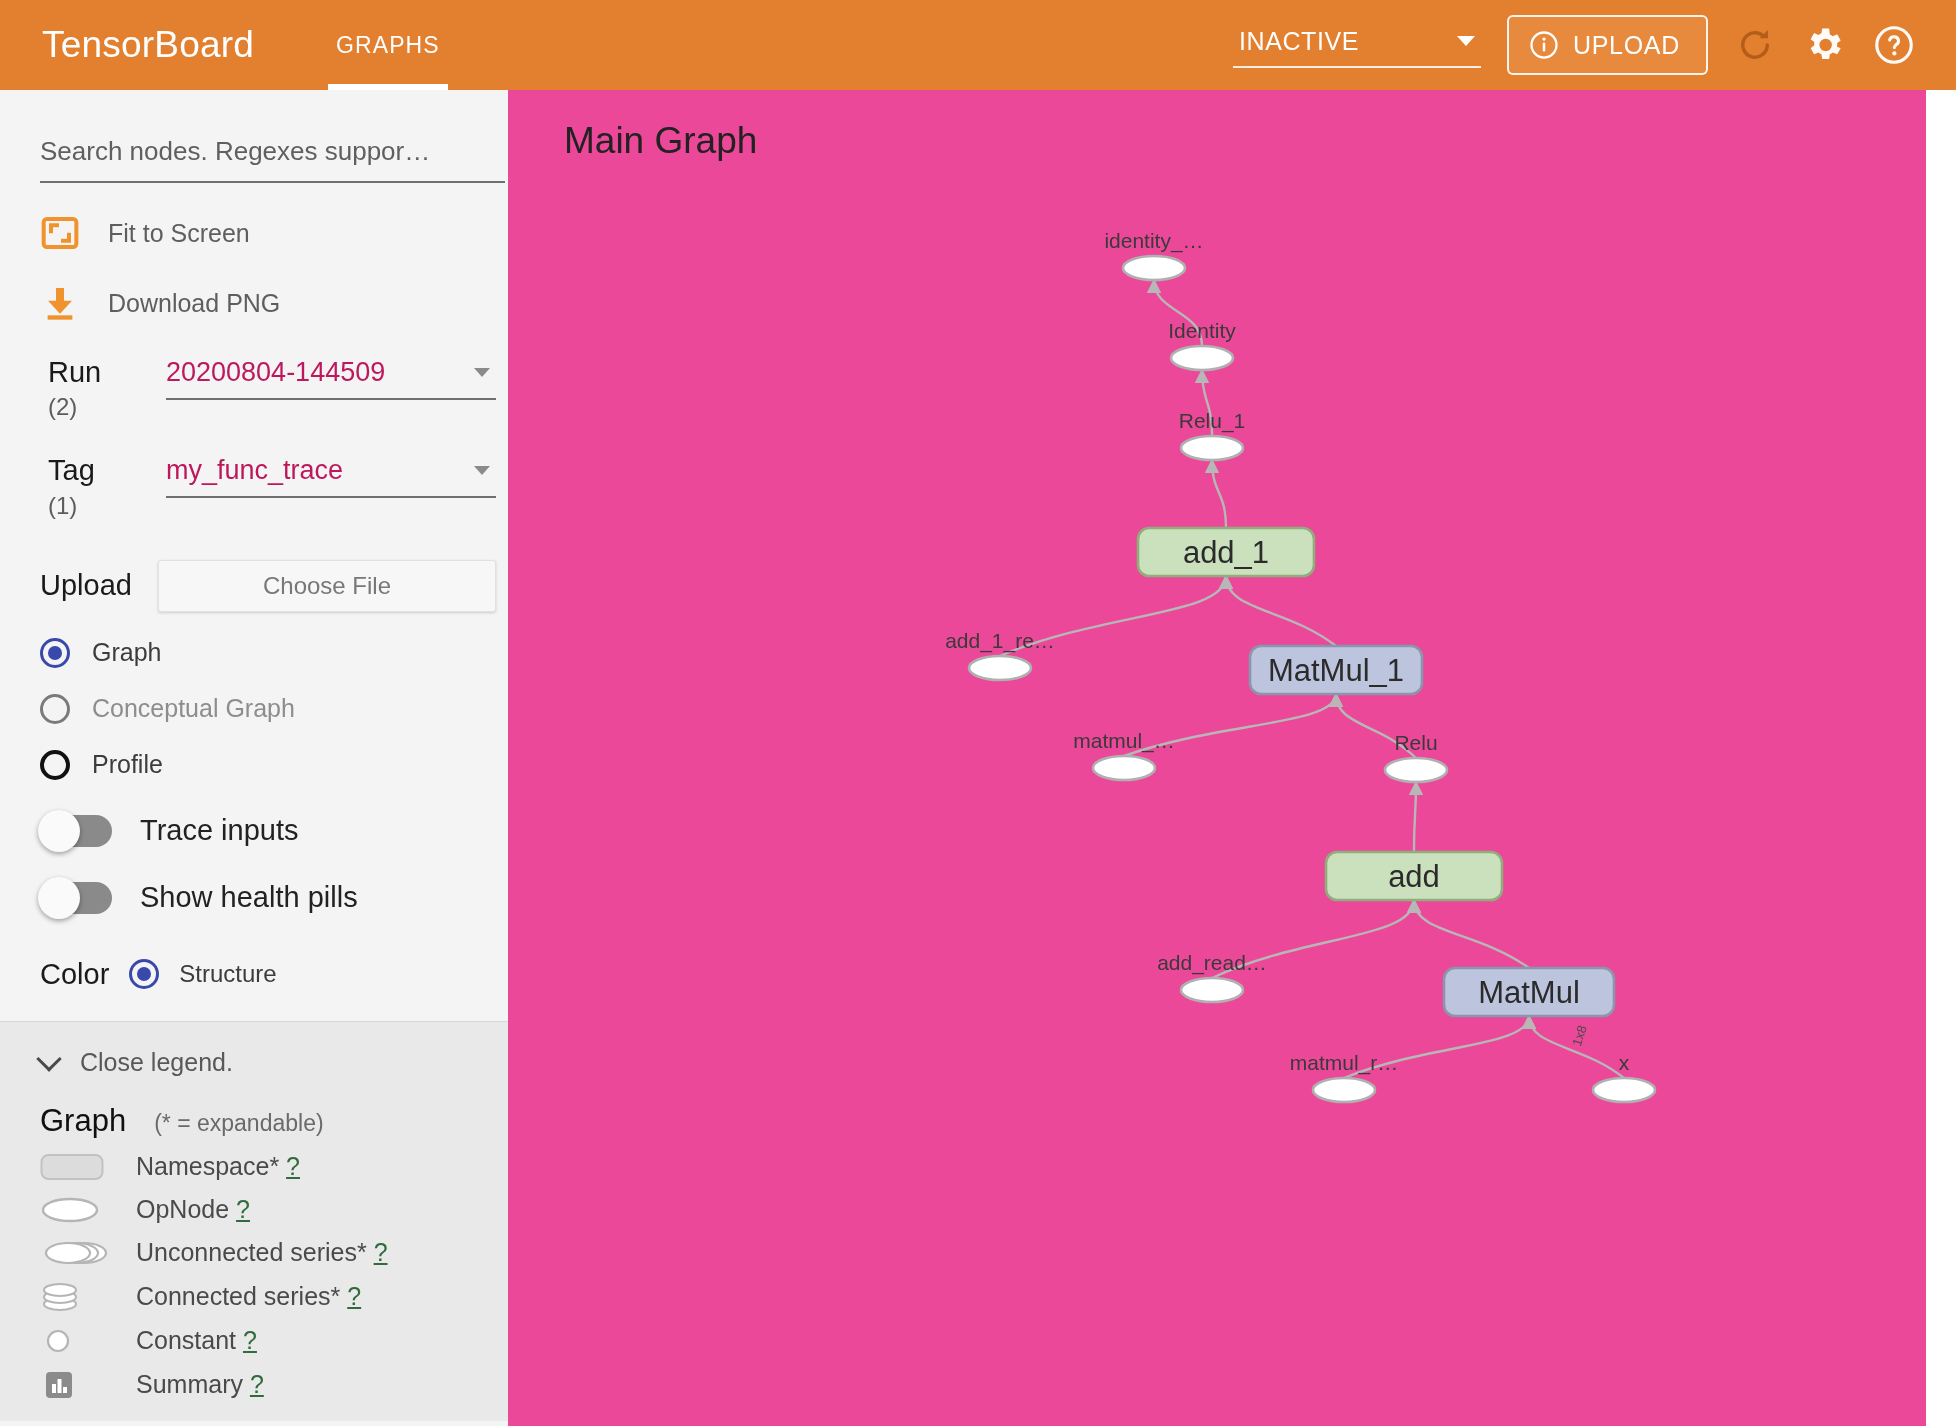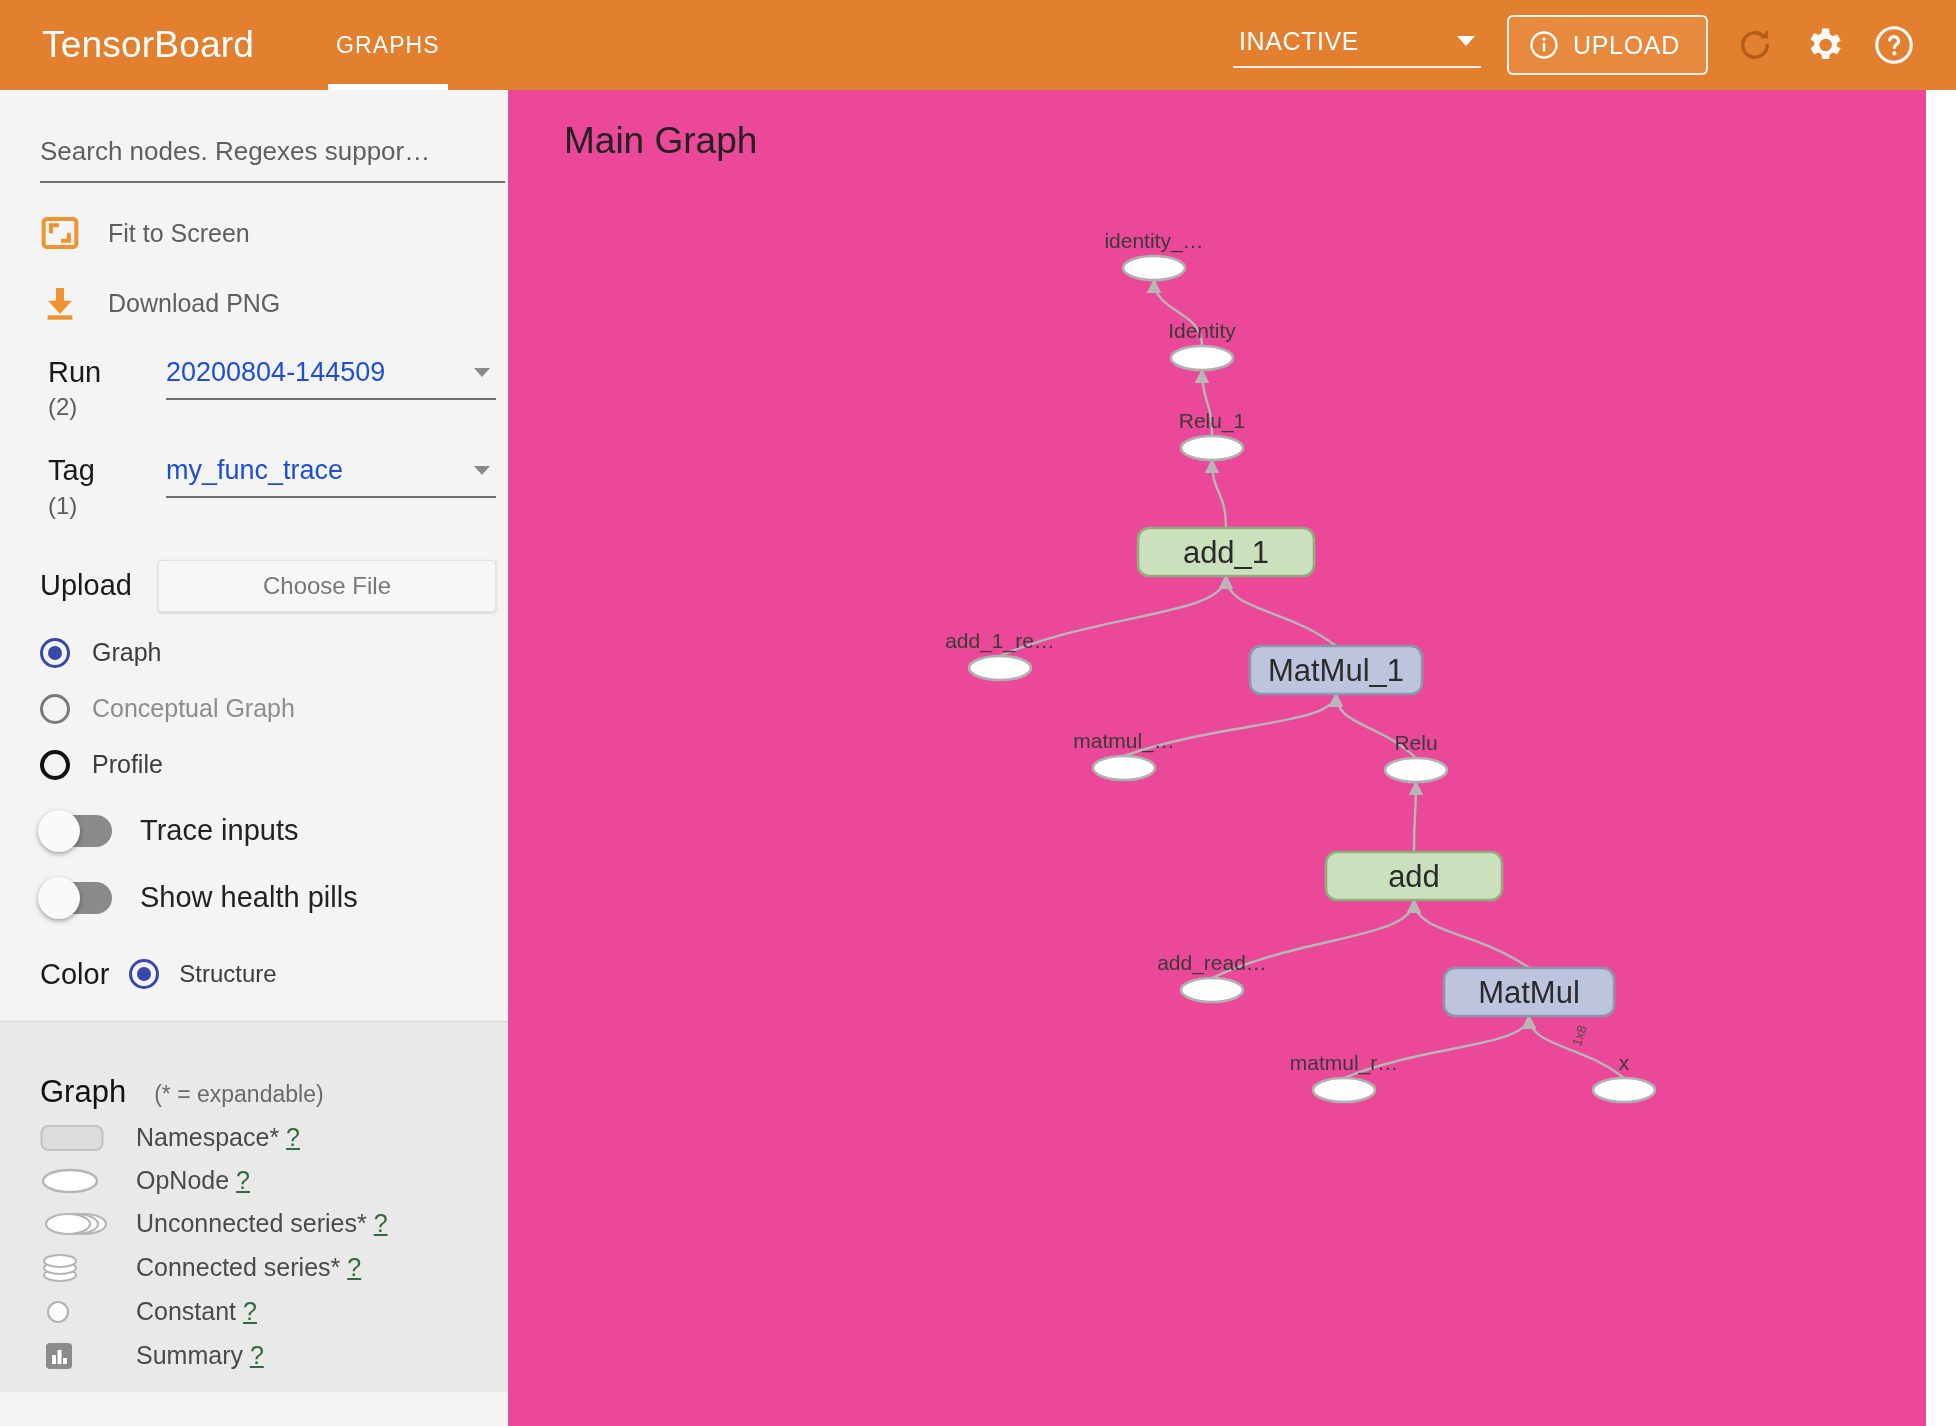--- a/index.html
+++ b/index.html
@@ -84,21 +84,21 @@
 
   .field-row { display: flex; align-items: flex-start; margin-top: 34px; margin-left: 8px; }
   .field-key { width: 118px; flex: 0 0 118px; }
   .field-key .k { font-size: 29px; color: #1a1a1a; line-height: 1.05; }
   .field-key .n { font-size: 24px; color: #5c5c5c; margin-top: 6px; }
   .field-ctl { flex: 1; }
   .underline-select {
     display: flex; align-items: center; border-bottom: 2px solid #6f6f6f;
     padding: 0 6px 10px 0; cursor: pointer;
   }
-  .underline-select .sv { font-size: 27px; color: #1d4ed8; }
+  .underline-select .sv { font-size: 27px; color: #be185d; }
   .caret-grey {
     margin-left: auto; width: 0; height: 0;
     border-left: 8px solid transparent; border-right: 8px solid transparent;
     border-top: 9px solid #8a8a8a;
   }
 
   .upload-row { display: flex; align-items: center; margin-top: 40px; }
   .upload-key { font-size: 29px; color: #1a1a1a; width: 118px; flex: 0 0 118px; }
   .choose-file {
     flex: 1; height: 52px; background: #f7f7f7;
@@ -317,20 +317,24 @@
       </div>
 
       <div class="color-row">
         <span class="color-key">Color</span>
         <span class="radio on"></span>
         <span class="color-opt-label">Structure</span>
       </div>
     </div>
 
     <div class="legend">
+      <div class="legend-close">
+        <span class="chev"></span>
+        <span class="t">Close legend.</span>
+      </div>
 
       <div class="legend-title-row">
         <span class="legend-title">Graph</span>
         <span class="legend-note">(* = expandable)</span>
       </div>
 
       <div class="legend-item">
         <span class="legend-ico">
           <svg width="64" height="30" viewBox="0 0 64 30">
             <rect x="1.5" y="3" width="61" height="24" rx="7" fill="#dcdcdc" stroke="#c2c2c2" stroke-width="2"></rect>

